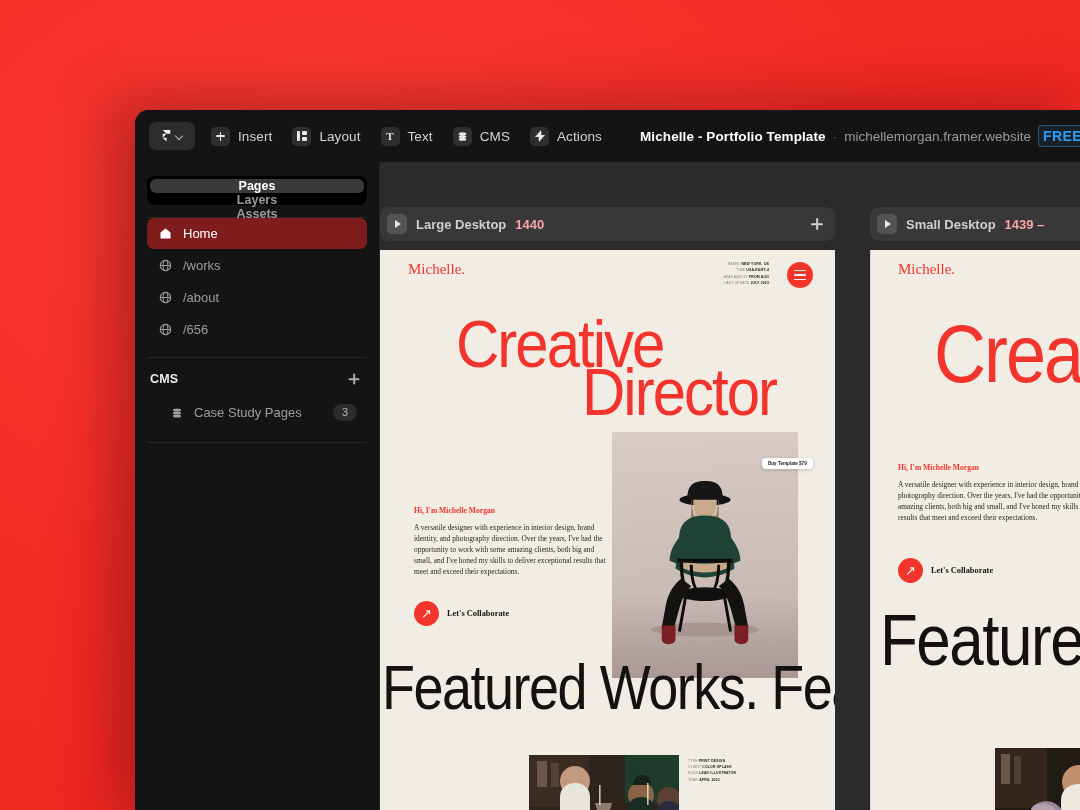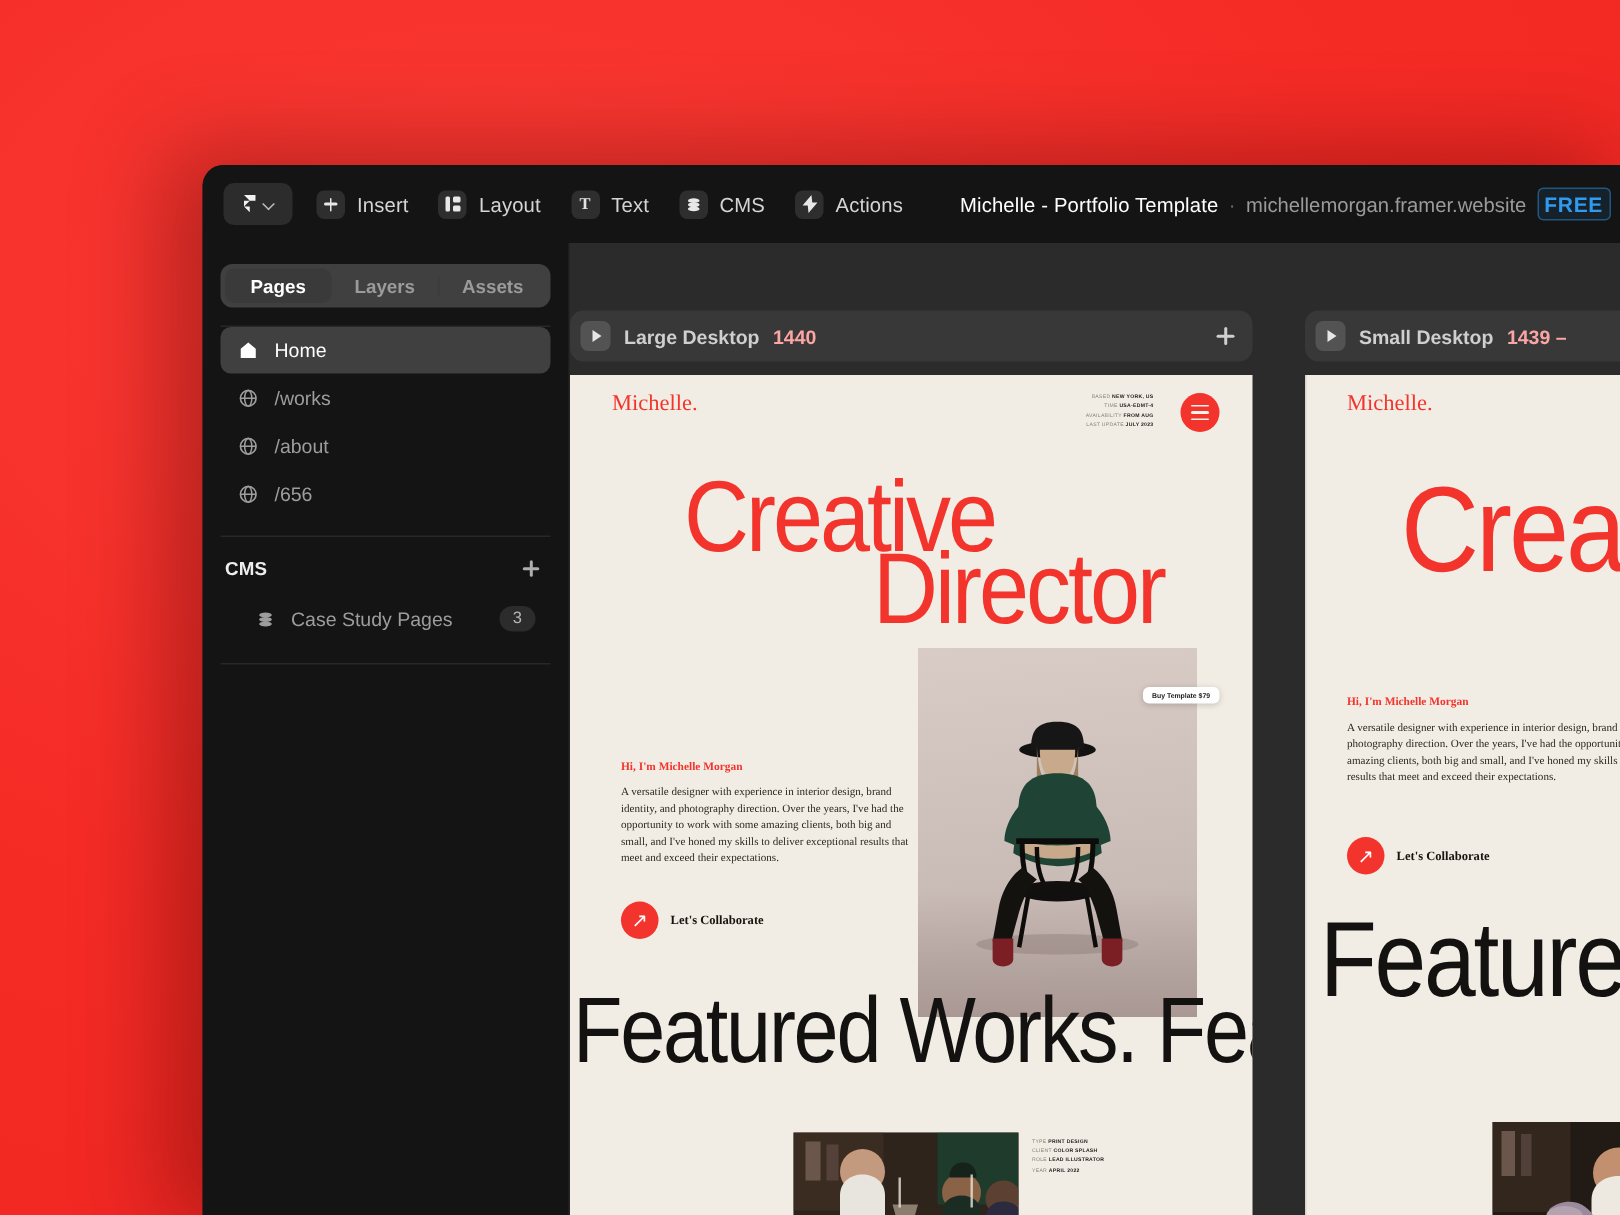--- a/index.html
+++ b/index.html
@@ -86,21 +86,21 @@
   .ic-layout .col i:first-child { height:4.2px; }
   .ic-layout .col i:last-child { height:4.2px; }
   .ic-t { font-weight:700; font-size:11px; font-family:"Liberation Serif",serif; }
 
   #doc-title {
     position: absolute;
     left: 505px;
     display: flex; align-items: center; gap: 7px;
     font-size: 13.5px;
   }
-  #doc-title .t-main { color: #FFFFFF; font-weight: 400; letter-spacing: .1px; }
+  #doc-title .t-main { color: #FFFFFF; font-weight: 700; letter-spacing: .1px; }
   #doc-title .t-dot  { color: #6E6E6E; }
   #doc-title .t-url  { color: #9A9A9A; font-weight: 400; }
   #doc-title .t-free {
     color: #2E9BF0;
     font-size: 14px; font-weight: 700;
     letter-spacing: .45px;
     border: 1px solid rgba(46,155,240,.45);
     border-radius: 4px;
     padding: 1.5px 4px 2px;
     background: rgba(46,155,240,.10);
@@ -113,25 +113,26 @@
   #sidebar {
     width: 245px;
     flex: 0 0 245px;
     background: #141414;
     border-right: 1px solid #262626;
     padding: 14px 12px 0;
     position: relative;
   }
   #seg {
     display: flex;
-    background: #404040;
+    background: #000000;
     border-radius: 8px;
     padding: 3px;
     height: 29px;
     align-items: stretch;
+    flex-direction: column;
   }
   .seg-btn {
     flex: 1 1 0;
     display: flex; align-items: center; justify-content: center;
     font-size: 12.5px;
     color: #9B9B9B;
     border-radius: 6px;
     cursor: pointer;
     font-weight: 700;
     position: relative;
@@ -163,21 +164,21 @@
   .sb-row {
     display: flex; align-items: center; gap: 10px;
     height: 31px;
     padding: 0 10px 0 11px;
     border-radius: 7px;
     cursor: pointer;
     color: #9D9D9D;
     font-size: 13px;
     margin-bottom: 1px;
   }
-  .sb-row.selected { background: #404040; color: #FFFFFF; }
+  .sb-row.selected { background: #7f1d1d; color: #FFFFFF; }
   .sb-row .r-icon { width: 15px; display:flex; align-items:center; justify-content:center; flex:0 0 15px; }
   .sb-row .r-label { flex: 1 1 auto; white-space: nowrap; }
   .r-badge {
     background: #2C2C2C; color: #B5B5B5;
     font-size: 11px; border-radius: 9px;
     padding: 2px 9px; line-height: 13px;
   }
   .sb-indent { padding-left: 22px; }
 
   

